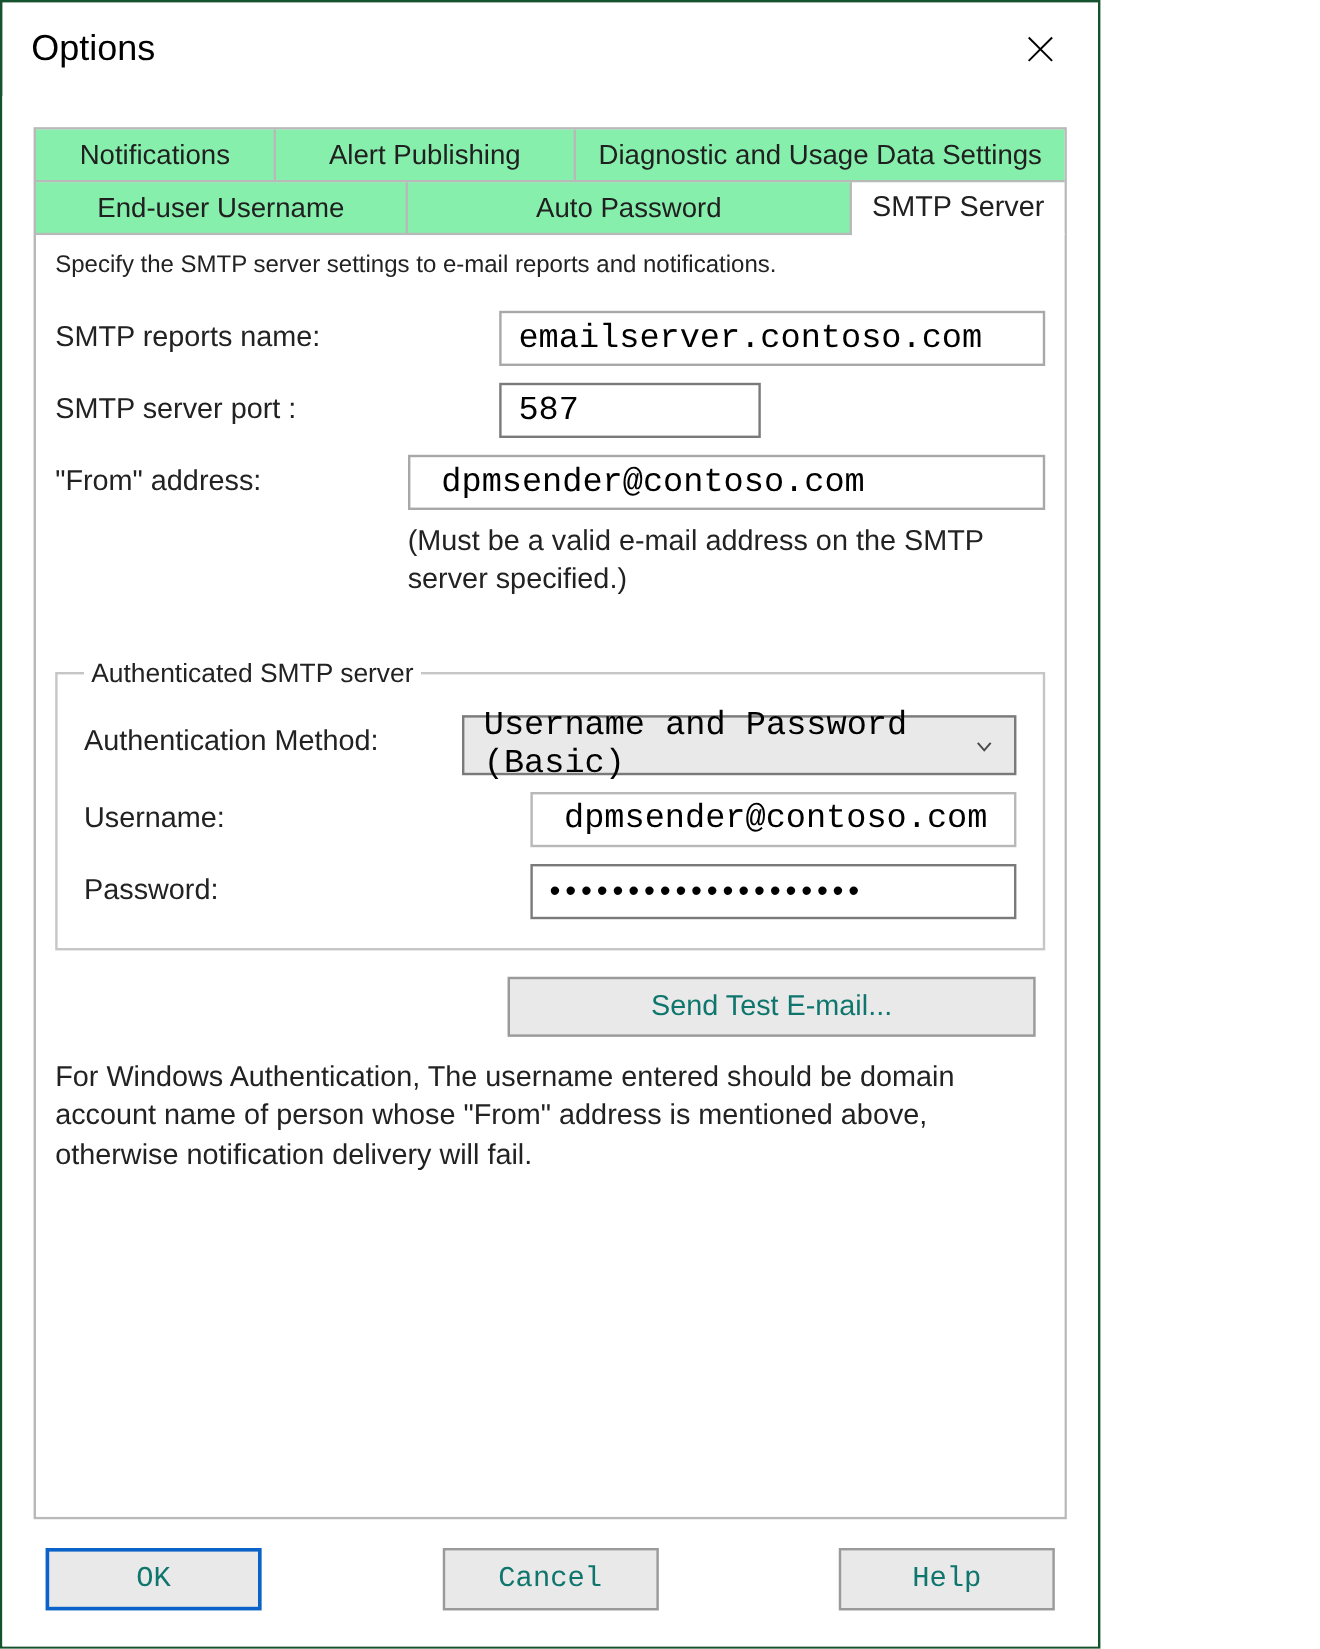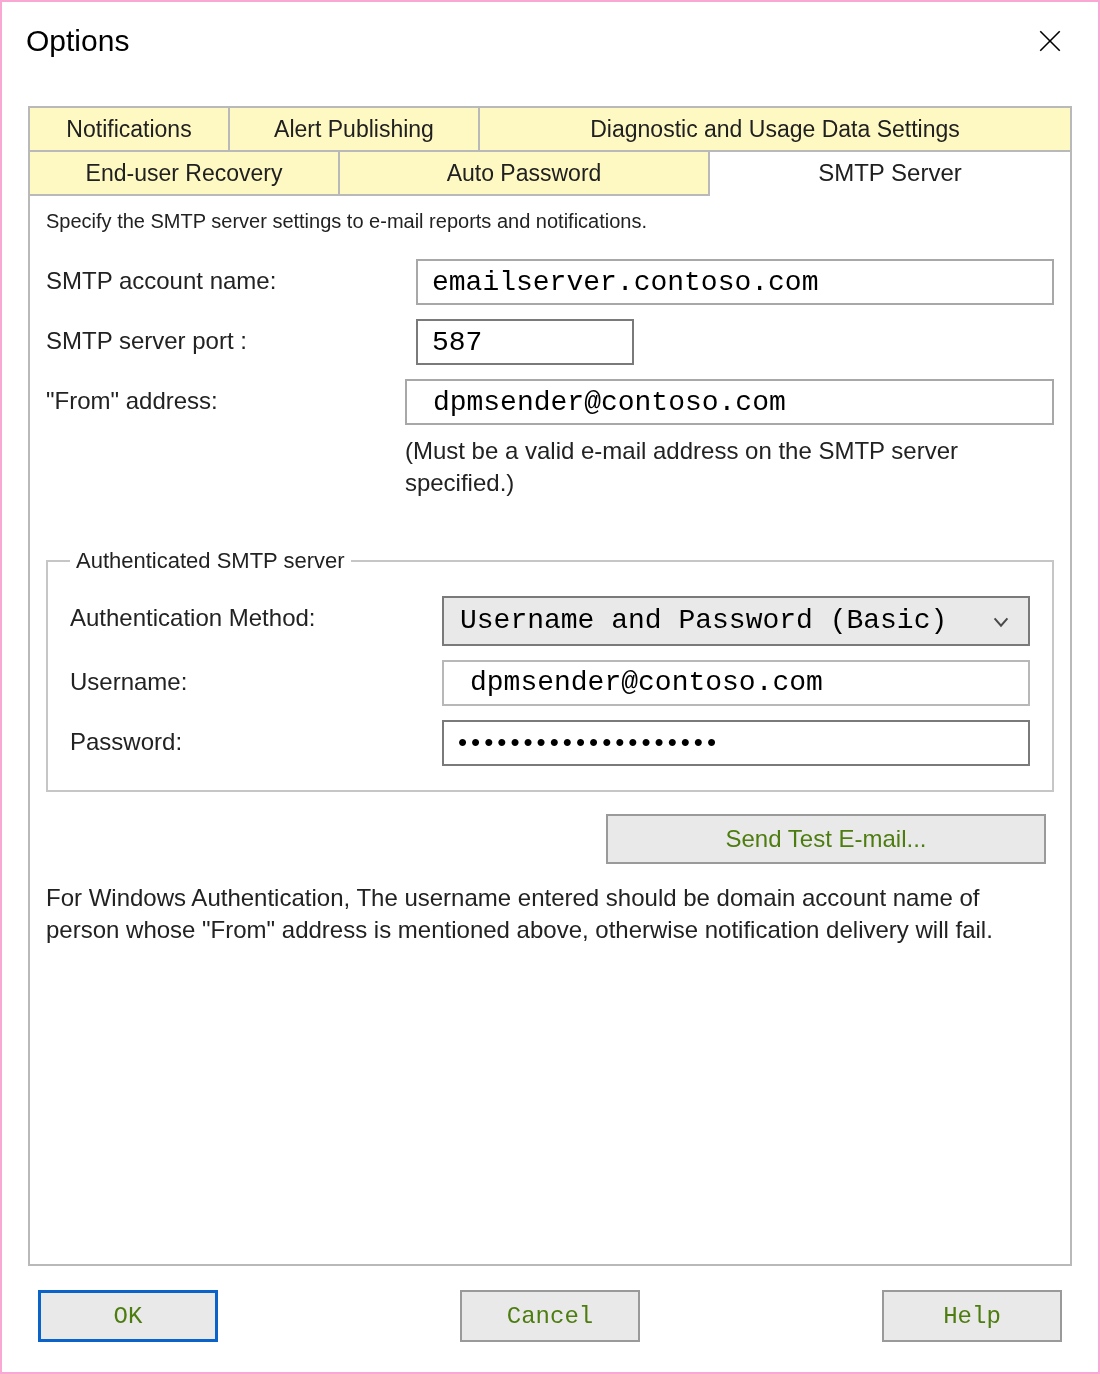--- a/index.html
+++ b/index.html
@@ -7,23 +7,23 @@
   body {
     font-family: "Segoe UI", Tahoma, sans-serif;
     font-size: 23px;
     color: #202020;
     background: #ffffff;
     width: 1100px;
     height: 1374px;
     overflow: hidden;
   }
   .window {
-    width: 1100px;
+    width: 917px;
     height: 1374px;
-    border: 2px solid #f9a8d4;
+    border: 2px solid #14532d;
     background: #ffffff;
     display: flex;
     flex-direction: column;
   }
   .titlebar {
     height: 78px;
     display: flex;
     align-items: center;
     justify-content: space-between;
     padding: 0 24px 0 24px;
@@ -60,21 +60,21 @@
     position: relative;
   }
   .tab-row {
     display: flex;
     width: 100%;
   }
   .tab {
     border: 2px solid #b9b9b9;
     border-top: none;
     border-left: none;
-    background: #fef9c3;
+    background: #86efac;
     height: 44px;
     display: flex;
     align-items: center;
     justify-content: center;
     font-size: 23px;
     color: #202020;
     cursor: default;
     white-space: nowrap;
     padding: 0 10px;
   }
@@ -169,21 +169,21 @@
   }
   .send-test-wrap {
     display: flex;
     justify-content: flex-end;
     margin-top: 22px;
     padding-right: 8px;
   }
   button.win {
     font-family: inherit;
     font-size: 24px;
-    color: #4d7c0f;
+    color: #0f766e;
     background: #e9e9e9;
     border: 2px solid #9a9a9a;
     height: 50px;
     padding: 0 30px;
     cursor: default;
   }
   .note {
     font-size: 24px;
     color: #222;
     line-height: 1.35;
@@ -232,36 +232,36 @@
         <div class="tab t1b">
           <span>Alert Publishing</span>
         </div>
         <div class="tab t1c">
           <span>Diagnostic and Usage Data Settings</span>
         </div>
       </div>
 
       <div class="tab-row tab-row2">
         <div class="tab t2a">
-          <span>End-user Recovery</span>
+          <span>End-user Username</span>
         </div>
         <div class="tab t2b">
           <span>Auto Password</span>
         </div>
         <div class="tab t2c selected">
           <span>SMTP Server</span>
         </div>
       </div>
 
       <div class="tab-panel">
 
         <div class="intro">Specify the SMTP server settings to e-mail reports and notifications.</div>
 
         <div class="form-row">
-          <div class="label-col">SMTP account name:</div>
+          <div class="label-col">SMTP reports name:</div>
           <div class="field-col">
             <input type="text" class="text server" value="emailserver.contoso.com" style="">
           </div>
         </div>
 
         <div class="form-row">
           <div class="label-col">SMTP server port :</div>
           <div class="field-col">
             <input type="text" class="text port" value="587" style="">
           </div>

